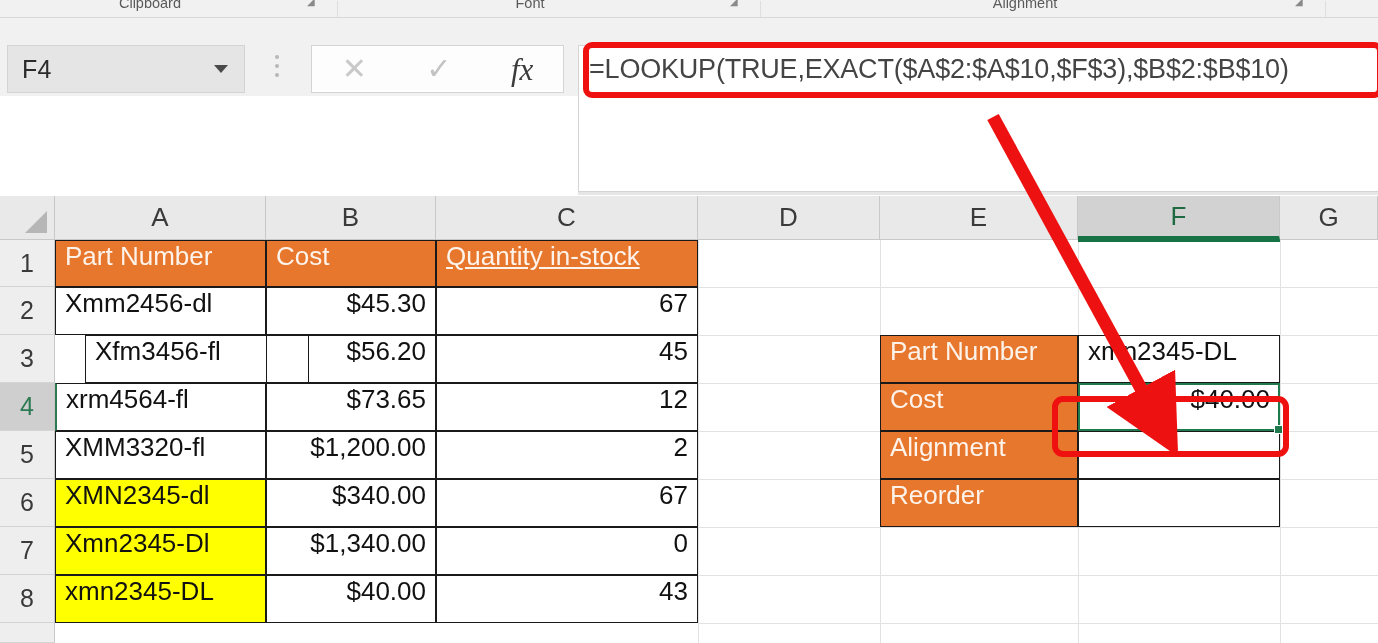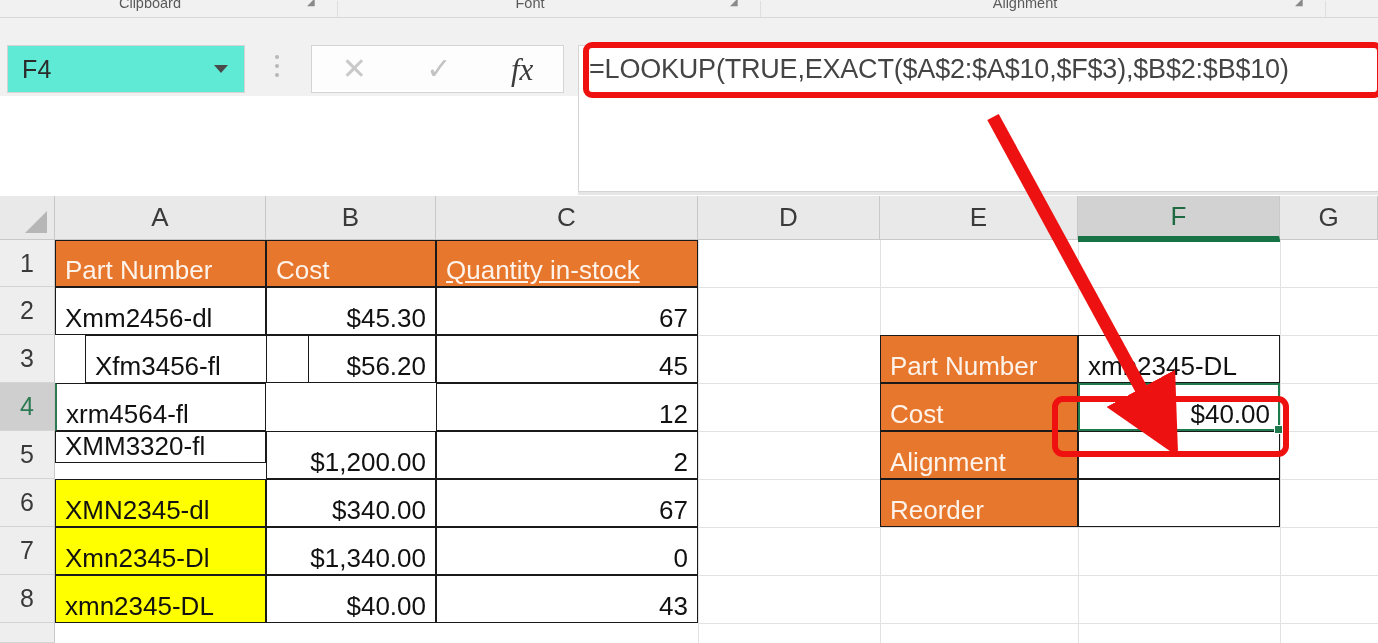--- a/index.html
+++ b/index.html
@@ -30,21 +30,21 @@
     position: absolute; top: -4px; font-size: 10px; color: #8a8a8a;
   }
 
   
   .fbar-zone {
     position: absolute; left: 0; top: 18px; width: 1378px; height: 78px;
     background: #f1f1f1;
   }
   .namebox {
     position: absolute; left: 7px; top: 45px; width: 238px; height: 48px;
-    background: #5eead4; border: 1px solid #d4d4d4;
+    background: #e5e5e5; border: 1px solid #d4d4d4;
     display: flex; align-items: center;
   }
   .namebox-text {
     padding-left: 14px; font-size: 25px; color: #2b2b2b; letter-spacing: .2px;
   }
   .namebox-chev {
     position: absolute; right: 16px; top: 50%; transform: translateY(-50%);
     width: 0; height: 0;
     border-left: 7px solid transparent; border-right: 7px solid transparent;
     border-top: 8px solid #4a4a4a;
@@ -112,21 +112,21 @@
     position: absolute; left: 0; width: 55px;
     background: #eeeeee;
     border-right: 1px solid #c8c8c8; border-bottom: 1px solid #d4d4d4;
     display: flex; align-items: center; justify-content: center;
     font-size: 25px; color: #3a3a3a;
   }
   .rowhead.active { background: #cfcfcf; color: #2c7a52; }
 
   .cell {
     position: absolute;
-    display: flex; align-items: flex-end;
+    display: flex; align-items: flex-start;
     font-size: 26px; color: #111111;
     padding: 0 9px;
     overflow: hidden; white-space: nowrap;
   }
   .cell.r { justify-content: flex-end; }
   .cell.l { justify-content: flex-start; }
   .cell.bordered { border: 1px solid #1a1a1a; }
   .cell.hdr { background: #e8772e; color: #fdf3ea; border: 1px solid #1a1a1a; }
   .cell.yellow { background: #ffff00; }
 
@@ -293,25 +293,28 @@
     <div class="cell bordered r" style="left:266px;top:139px;width:170px;height:48px;">
       <span>$56.20</span>
       </div>
     <div class="cell bordered r" style="left:436px;top:139px;width:262px;height:48px;">
       <span>45</span>
       </div>
 
     <div class="cell bordered l" style="left:55px;top:187px;width:211px;height:48px;border-left:2px solid #2c7a52;">
       <span>xrm4564-fl</span>
       </div>
+    <div class="cell bordered r" style="left:266px;top:187px;width:170px;height:48px;">
+      <span>$73.65</span>
+      </div>
     <div class="cell bordered r" style="left:436px;top:187px;width:262px;height:48px;">
       <span>12</span>
       </div>
 
-    <div class="cell bordered l" style="left:55px;top:235px;width:211px;height:32px;">
+    <div class="cell bordered l" style="left:55px;top:235px;width:211px;height:48px;">
       <span>XMM3320-fl</span>
       </div>
     <div class="cell bordered r" style="left:266px;top:235px;width:170px;height:48px;">
       <span>$1,200.00</span>
       </div>
     <div class="cell bordered r" style="left:436px;top:235px;width:262px;height:48px;">
       <span>2</span>
       </div>
 
     <div class="cell bordered yellow l" style="left:55px;top:283px;width:211px;height:48px;">

